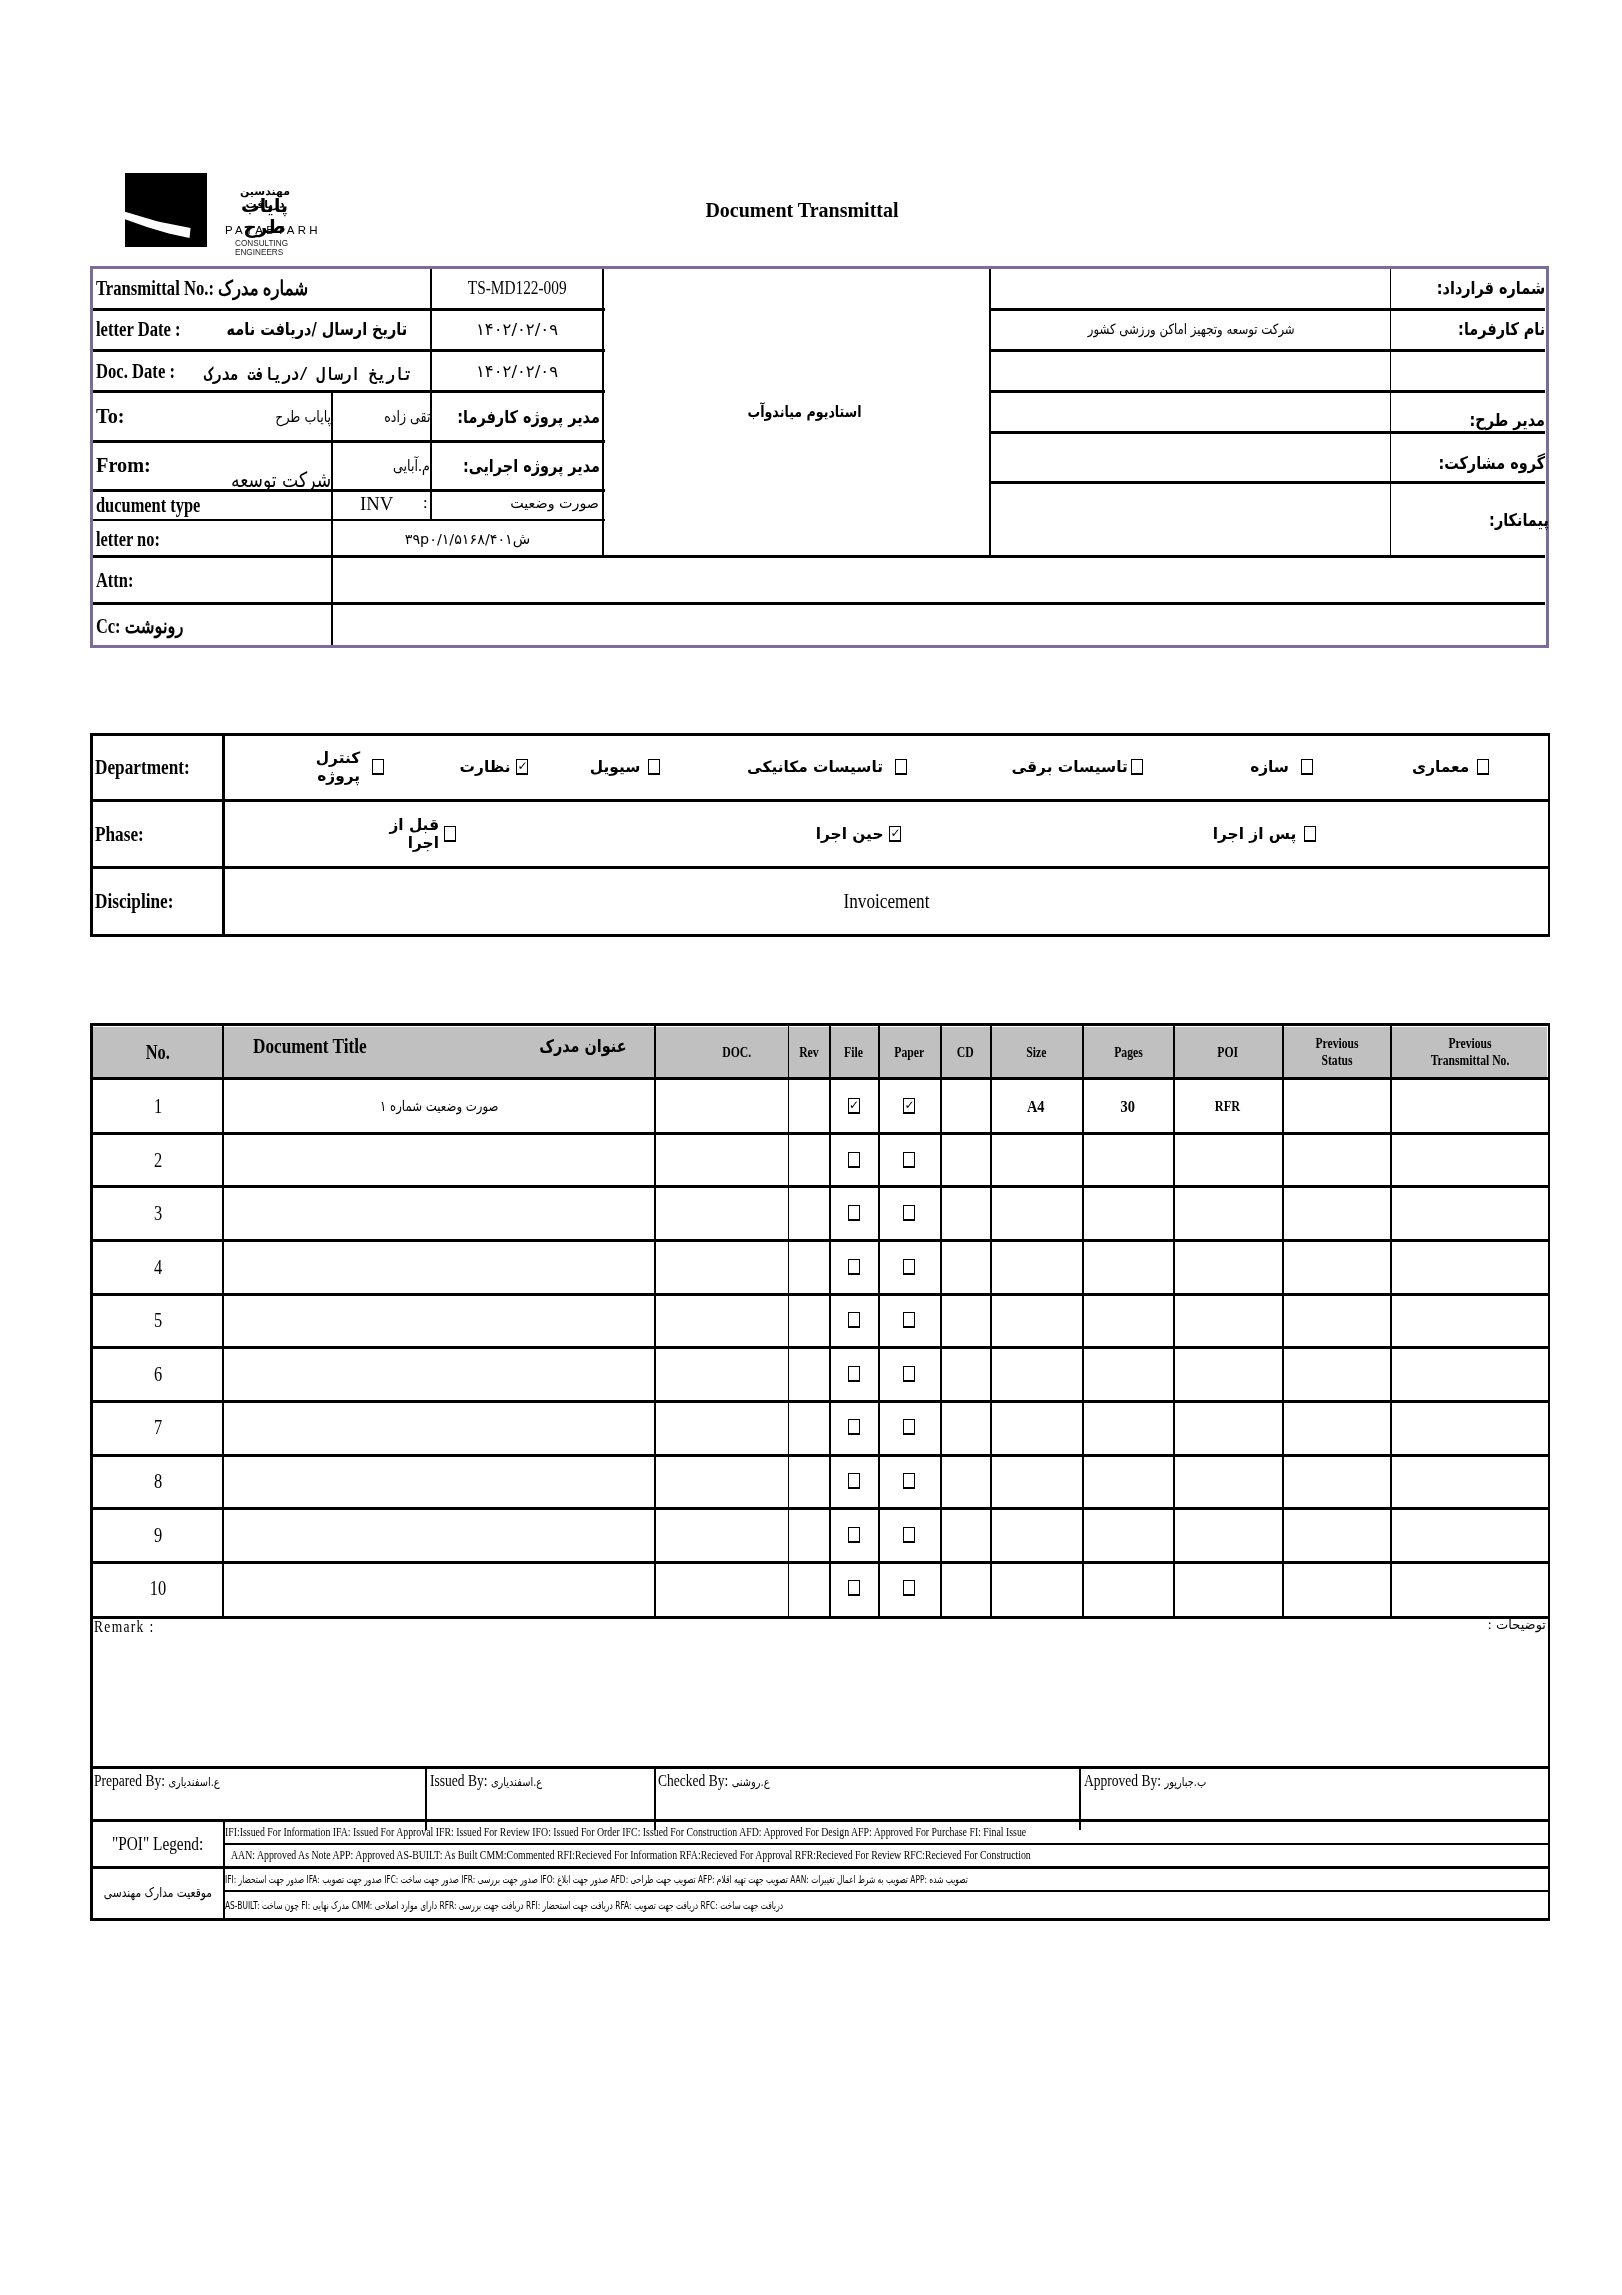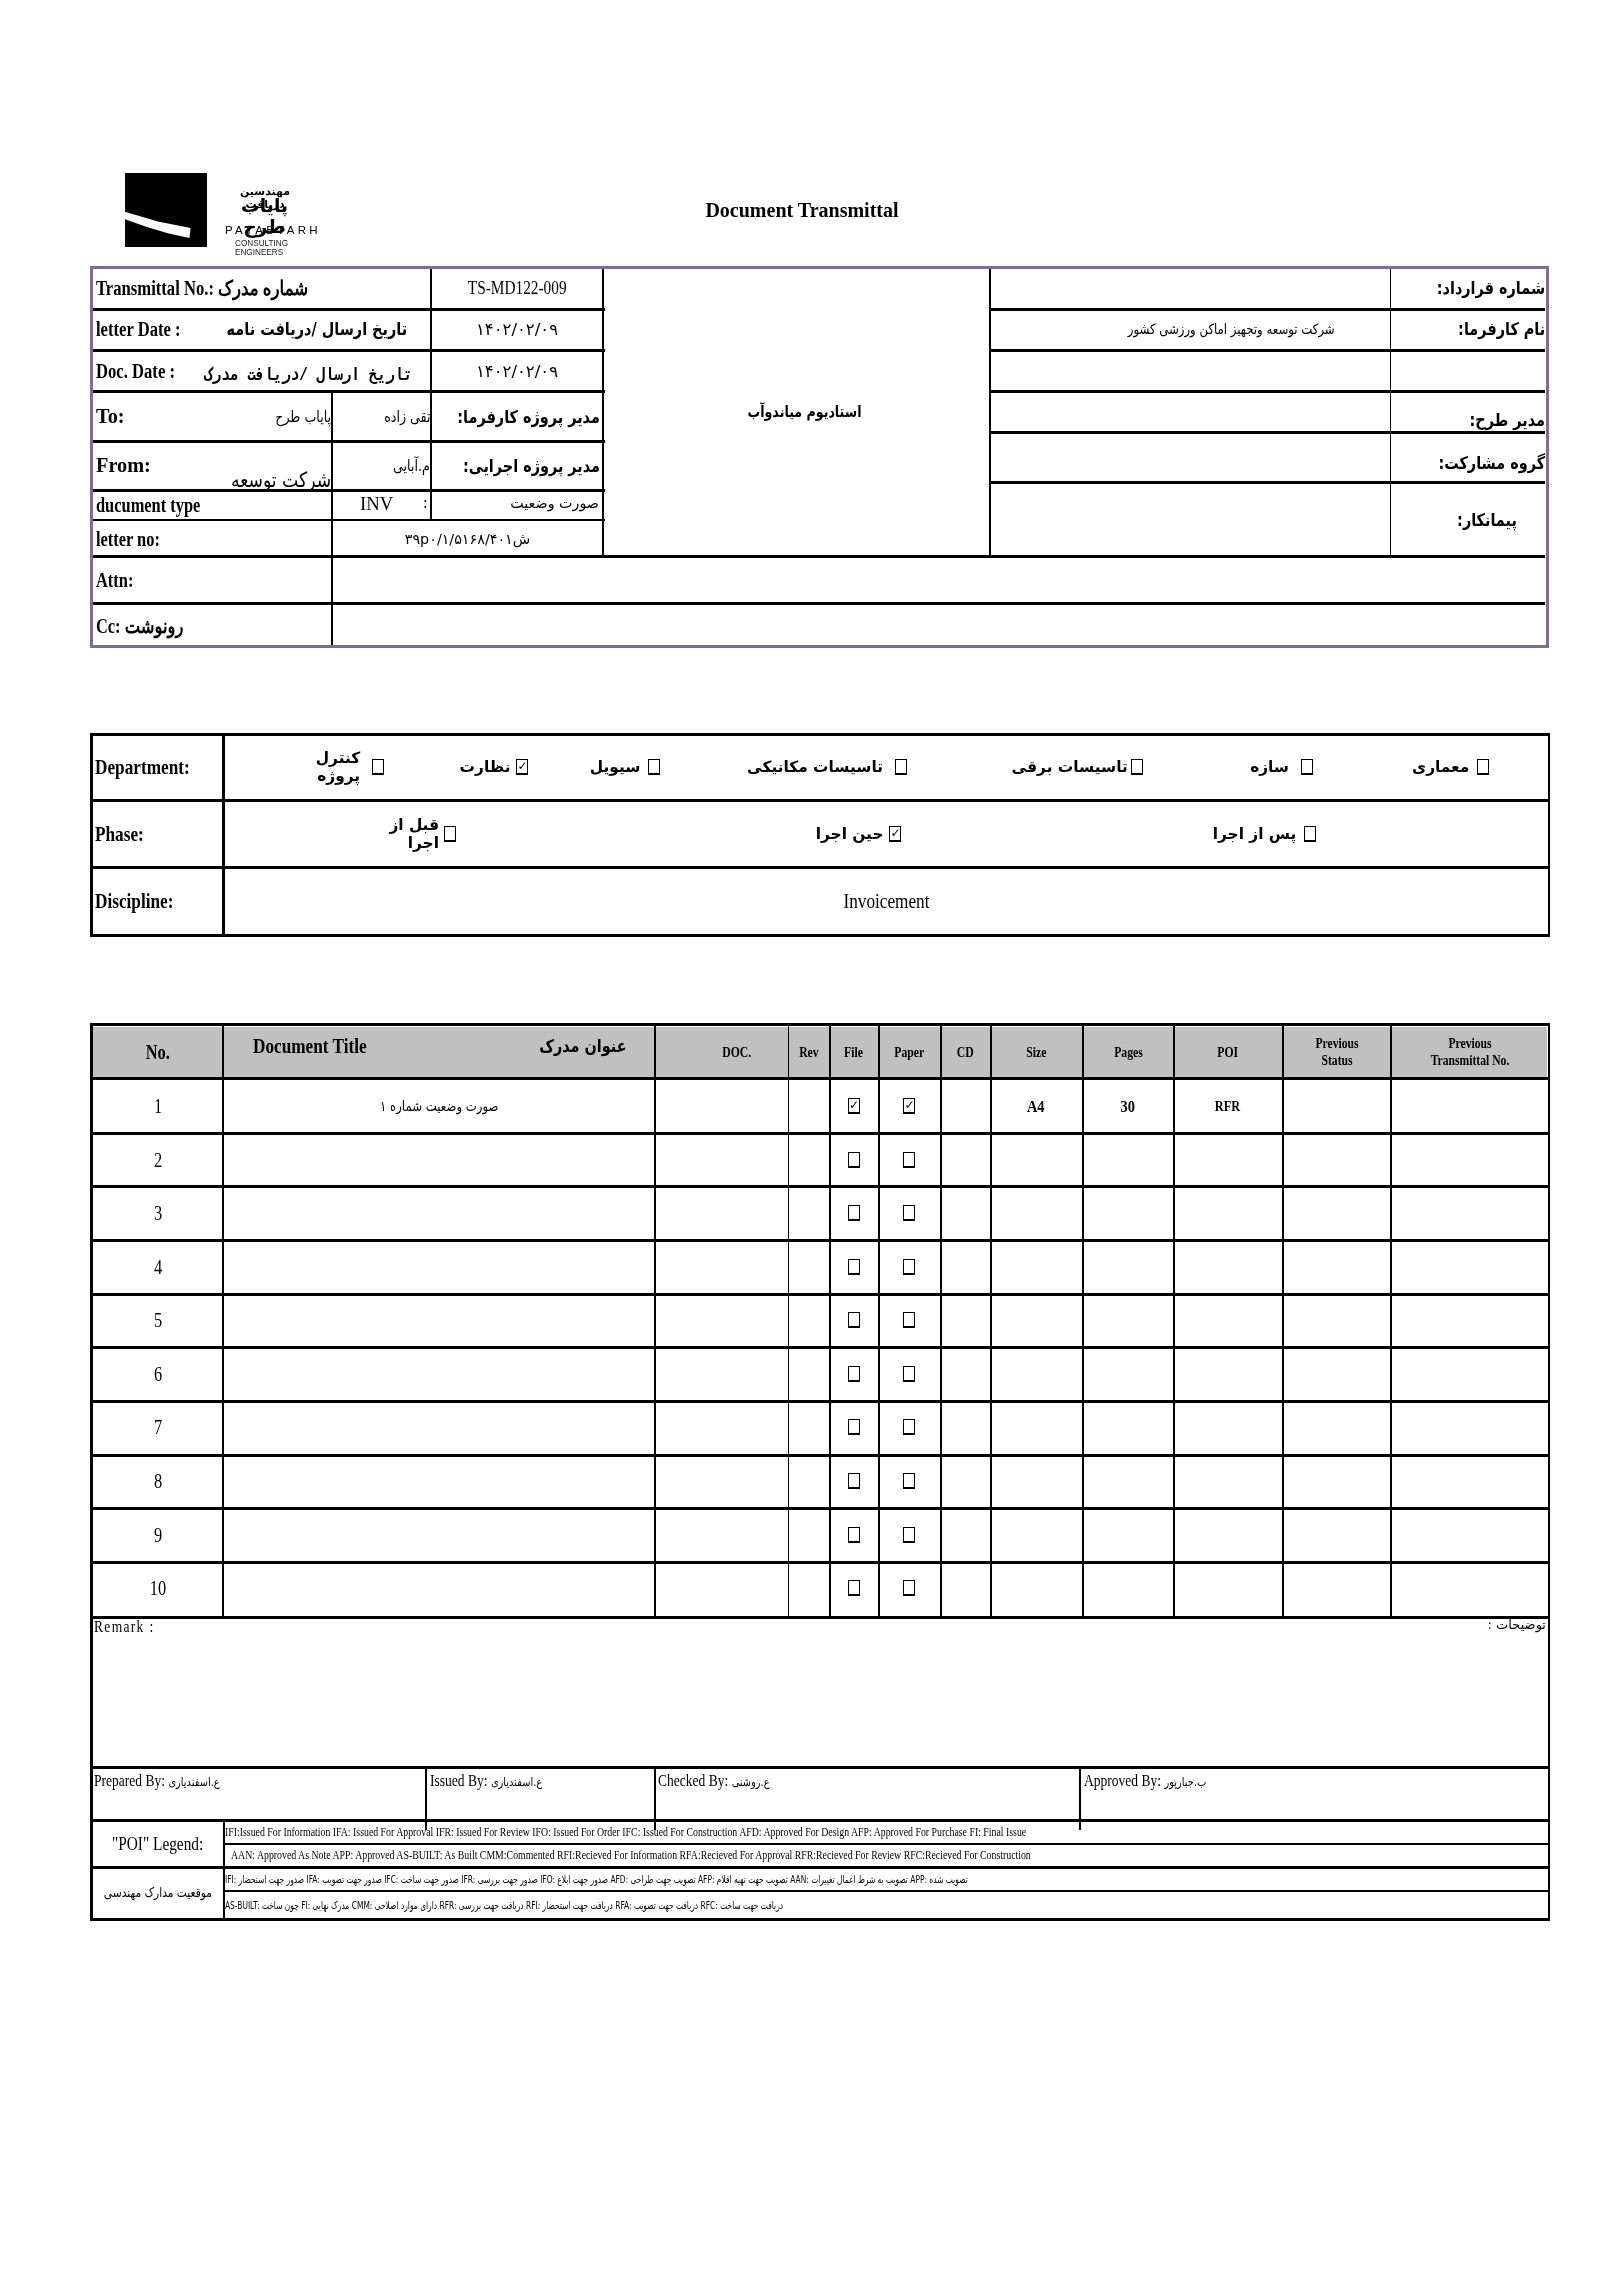--- a/index.html
+++ b/index.html
@@ -131,38 +131,38 @@
 </div>
 
 <div class="cell b rtl" style="left:1391px;top:269px;width:154px;height:38px;font-size:17.6px;font-family:'DejaVu Sans',sans-serif;">
   <span class="condr">شماره قرارداد:</span>
 </div>
 <div class="cell rtl" style="left:991px;top:269px;width:400px;height:38px;justify-content:center;"></div>
 
 <div class="cell b rtl" style="left:1391px;top:310px;width:154px;height:38px;font-size:17.6px;font-family:'DejaVu Sans',sans-serif;">
   <span class="condr">نام کارفرما:</span>
 </div>
-<div class="cell rtl" style="left:991px;top:310px;width:400px;height:38px;justify-content:center;font-size:14.3px;font-family:'DejaVu Sans',sans-serif;margin-left:40px;">
+<div class="cell rtl" style="left:991px;top:310px;width:400px;height:38px;justify-content:center;font-size:14.3px;font-family:'DejaVu Sans',sans-serif;">
   <span class="condc">شرکت توسعه وتجهیز اماکن ورزشی کشور</span>
 </div>
 
 <div class="cell rtl" style="left:1391px;top:352px;width:154px;height:38px;"></div>
 <div class="cell rtl" style="left:991px;top:352px;width:400px;height:38px;"></div>
 
 <div class="cell b rtl" style="left:1391px;top:393px;width:154px;height:38px;padding-top:16.5px;font-size:17.6px;font-family:'DejaVu Sans',sans-serif;">
   <span class="condr">مدیر طرح:</span>
 </div>
 <div class="cell rtl" style="left:991px;top:393px;width:400px;height:38px;"></div>
 
 <div class="cell b rtl" style="left:1391px;top:434px;width:154px;height:47px;padding-top:11px;font-size:17.6px;font-family:'DejaVu Sans',sans-serif;">
   <span class="condr">گروه مشارکت:</span>
 </div>
 <div class="cell rtl" style="left:991px;top:434px;width:400px;height:47px;"></div>
 
-<div class="cell b rtl" style="left:1391px;top:484px;width:126px;height:71px;font-size:17.6px;font-family:'DejaVu Sans',sans-serif;">
+<div class="cell b rtl" style="left:1423px;top:484px;width:126px;height:71px;font-size:17.6px;font-family:'DejaVu Sans',sans-serif;">
   <span class="condr">پیمانکار:</span>
 </div>
 <div class="cell rtl" style="left:991px;top:484px;width:400px;height:71px;"></div>
 
 <div class="cell b" style="left:96px;top:558px;width:231px;height:44px;font-size:20px;">
   <span class="cond">Attn:</span>
 </div>
 <div class="cell" style="left:333px;top:558px;width:1212px;height:44px;"></div>
 <div class="cell b" style="left:96px;top:605px;width:231px;height:41px;font-size:20px;">
   <span class="cond">Cc: رونوشت</span>

